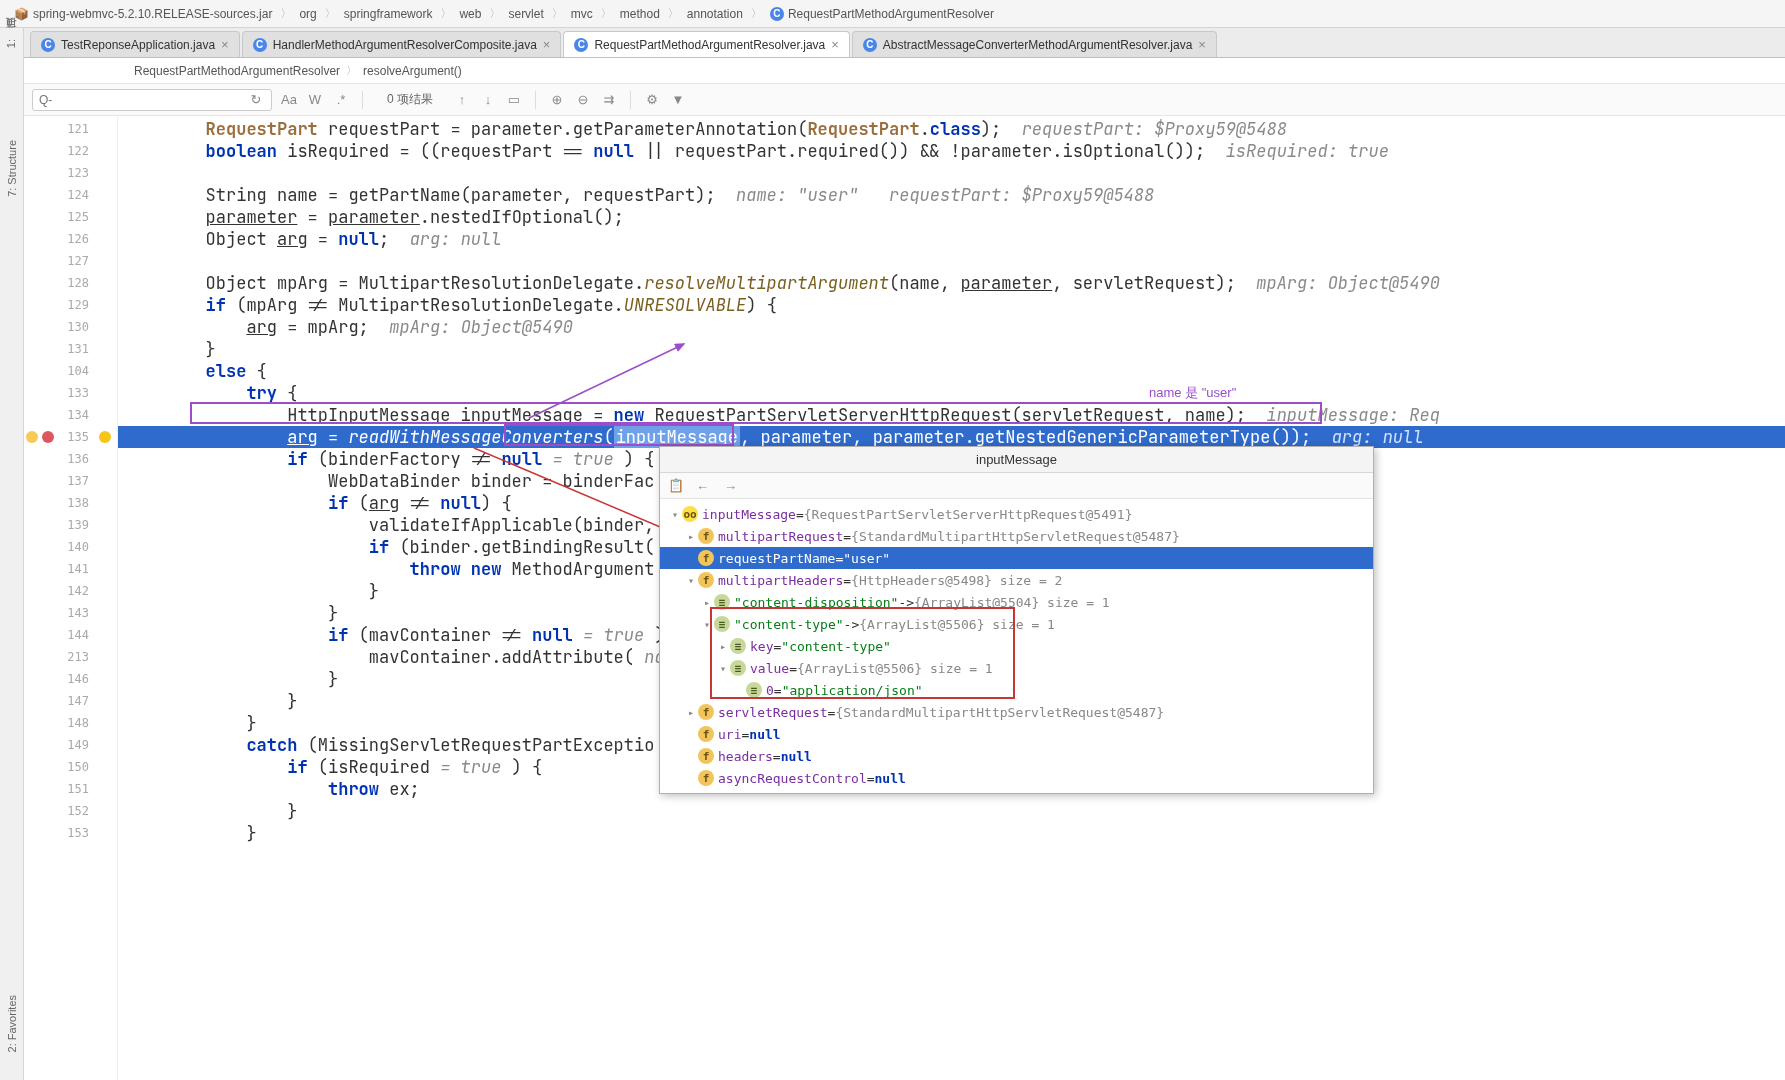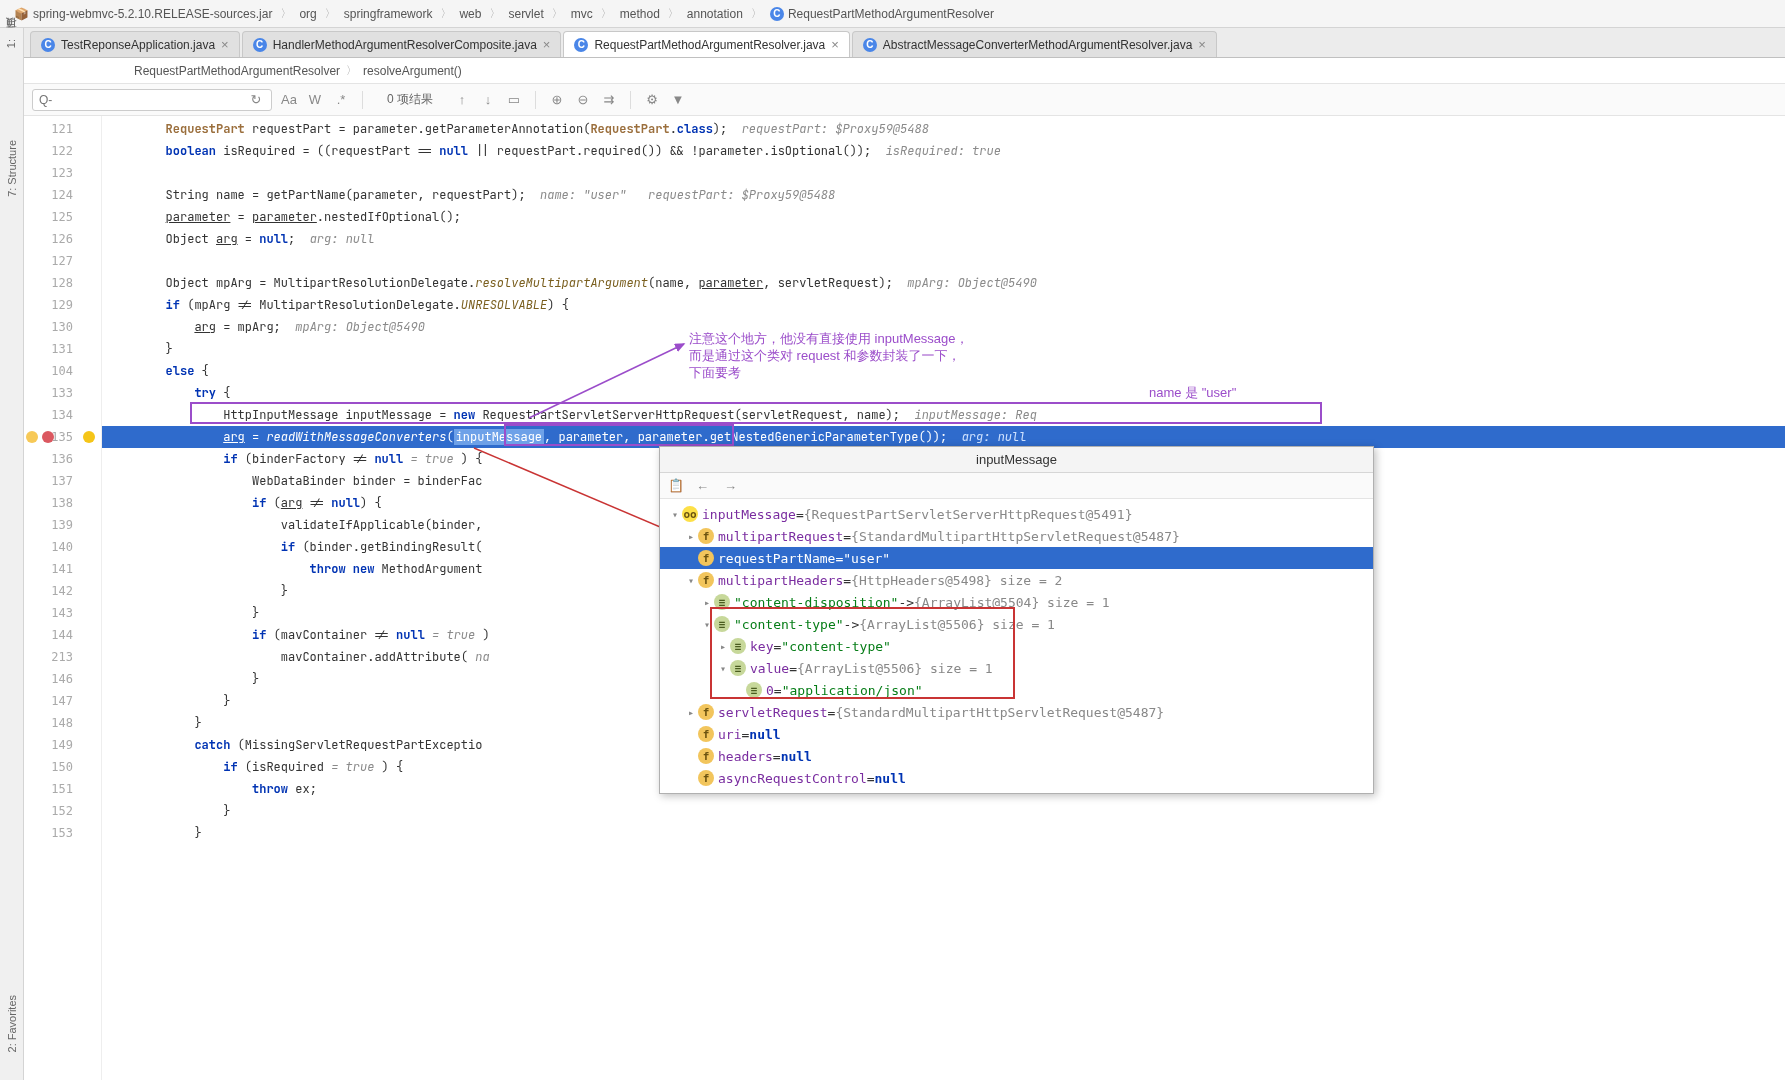--- a/index.html
+++ b/index.html
@@ -17,26 +17,26 @@
 .tab.active{background:#fff}
 .tab .close{color:#888;font-size:13px;cursor:pointer}
 .nav-crumb{height:26px;display:flex;align-items:center;padding:0 12px;font-size:12px;color:#555;gap:6px;border-bottom:1px solid #e4e4e4;padding-left:110px}
 .toolbar{height:32px;display:flex;align-items:center;padding:0 8px;border-bottom:1px solid #e4e4e4;gap:8px;background:#fafafa}
 .search-box{flex:0 0 240px;height:22px;border:1px solid #ccc;border-radius:3px;display:flex;align-items:center;padding:0 6px;background:#fff}
 .search-box input{border:none;outline:none;flex:1;font-size:12px}
 .tool-ic{width:18px;height:18px;color:#888;cursor:pointer;display:flex;align-items:center;justify-content:center;font-size:13px}
 .tool-sep{width:1px;height:18px;background:#ddd;margin:0 4px}
 .results{font-size:12px;color:#666;margin:8px 12px}
 .editor{flex:1;display:flex;overflow:hidden;position:relative}
-.gutter{width:78px;background:#fff;border-right:1px solid #eee;display:flex;flex-direction:column;font-size:12px;color:#aaa;font-family:Menlo,monospace;padding-top:2px;flex-shrink:0}
+.gutter{width:94px;background:#fff;border-right:1px solid #eee;display:flex;flex-direction:column;font-size:12px;color:#aaa;font-family:Menlo,monospace;padding-top:2px;flex-shrink:0}
 .gutter-line{height:22px;display:flex;align-items:center;justify-content:flex-end;padding-right:28px;position:relative}
 .gutter-line.bp::before{content:"";position:absolute;left:18px;width:12px;height:12px;background:#db5860;border-radius:50%}
 .gutter-line.cur::after{content:"";position:absolute;left:2px;width:12px;height:12px;background:#f7c957;border-radius:50%}
 .gutter-line .bulb{position:absolute;right:6px;width:12px;height:12px;background:#f5c518;border-radius:50%}
-.code{flex:1;font-family:"JetBrains Mono",Menlo,Consolas,monospace;font-size:12px;line-height:22px;white-space:pre;color:#333;padding-top:2px;position:relative;overflow:hidden}
+.code{flex:1;font-family:"JetBrains Mono",Menlo,Consolas,monospace;font-size:17px;line-height:22px;white-space:pre;color:#333;padding-top:2px;position:relative;overflow:hidden}
 .code-line{height:22px;padding-left:6px}
 .code-line.hl{background:#2f6bcc;color:#fff}
 .hl .kw,.hl .str,.hl .fn{color:#fff}
 .hl .cmt{color:#cfe2ff;font-style:italic}
 .kw{color:#0033b3;font-weight:bold}
 .fn{color:#7a5f1f;font-style:italic}
 .cmt{color:#8a8a8a;font-style:italic}
 .null{color:#0033b3;font-weight:bold}
 .ann-class{color:#9b6f3d;font-weight:bold}
 .und{text-decoration:underline}
@@ -203,25 +203,20 @@
             <path d="M0,0 L7,3 L0,6 Z" fill="#9b4dca"></path>
           </marker>
         <marker id="ar" markerWidth="8" markerHeight="8" refX="6" refY="3" orient="auto">
             <path d="M0,0 L7,3 L0,6 Z" fill="#c93434"></path>
           </marker>
       </defs>
       <line x1="505" y1="302" x2="660" y2="228" stroke="#9b4dca" stroke-width="1.5" marker-end="url(#ap)"></line>
       <line x1="450" y1="332" x2="893" y2="520" stroke="#c93434" stroke-width="1.5" marker-end="url(#ar)"></line>
     </svg>
 
-    <div class="annot purple" style="left:665px;top:214px">
-      <div>注意这个地方，他没有直接使用 inputMessage，</div>
-      <div>而是通过这个类对 request 和参数封装了一下，</div>
-      <div>下面要考</div>
-    </div>
     <div class="annot purple" style="left:1125px;top:268px">name 是 "user"</div>
 
     <div class="popup">
       <div class="popup-title">inputMessage</div>
       <div class="popup-tb">
         <span class="ic">📋</span>
         <span class="ic">←</span>
         <span class="ic">→</span>
       </div>
       <div class="tree" id="tree">

